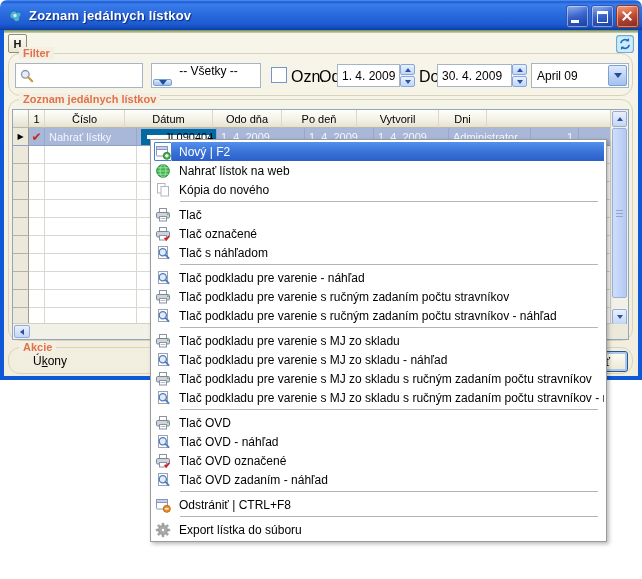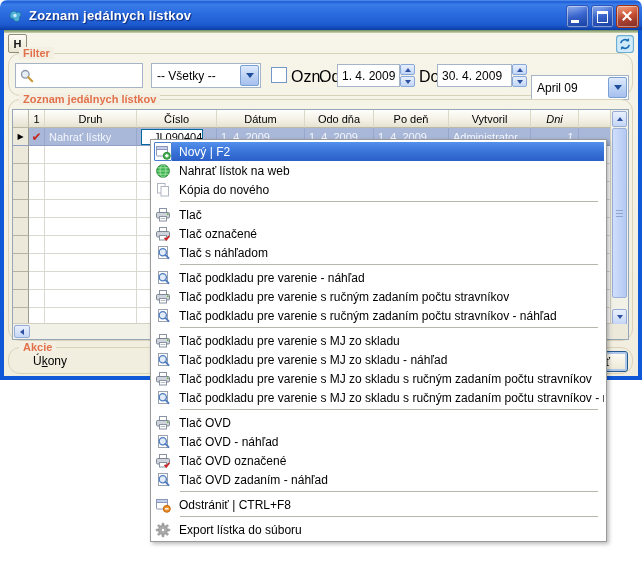--- a/index.html
+++ b/index.html
@@ -50,64 +50,64 @@
   .fld{position:absolute;box-sizing:border-box;background:#fff;border:1px solid #a6b4c8;font-size:12px;color:#000;}
   .search-box{left:6px;top:9px;width:128px;height:25px;display:flex;align-items:center;}
   .search-box svg{margin-left:3px;}
   .search-input{border:0;outline:0;flex:1;width:60px;font-size:12px;font-family:inherit;background:transparent;}
   .combo{display:flex;align-items:center;}
   .combo .val{flex:1;padding-left:5px;font-size:12px;color:#000;white-space:nowrap;overflow:hidden;}
   .drop-btn{width:17px;align-self:stretch;margin:1px;border:1px solid #7aa0d4;border-radius:2px;
     background:linear-gradient(180deg,#dfeafc 0%,#bcd2f4 55%,#a6c0ee 100%);
     display:flex;align-items:center;justify-content:center;}
   .chev{width:0;height:0;border-left:4px solid transparent;border-right:4px solid transparent;border-top:5px solid #1f4e9c;}
-  #type-combo{left:142px;top:9px;width:110px;height:25px;}
+  #type-combo{left:142px;top:9px;width:110px;height:25px;flex-direction:column;}
   .checkbox{position:absolute;left:262px;top:13px;width:14px;height:14px;background:#fff;border:1px solid #7596c8;}
   .lbl{position:absolute;font-size:16px;color:#000;}
   #ozn-label{left:282px;top:14px;}
   #od-label{left:310px;top:14px;}
   #do-label{left:410px;top:14px;}
   .datefld{height:23px;display:flex;align-items:center;}
   .datefld input{border:0;outline:0;width:100%;font-size:12px;font-family:inherit;padding-left:4px;background:transparent;}
   #od-field{left:328px;top:10px;width:63px;}
   #do-field{left:428px;top:10px;width:75px;}
   .spinner{position:absolute;width:15px;height:23px;display:flex;flex-direction:column;gap:1px;}
   #od-spin{left:391px;top:10px;}
   #do-spin{left:503px;top:10px;}
   .spin-b{flex:1;border:1px solid #86a7dc;border-radius:2px;box-sizing:border-box;
     background:linear-gradient(180deg,#e8f0fd,#c2d6f6);display:flex;align-items:center;justify-content:center;}
   .tri-up{width:0;height:0;border-left:3px solid transparent;border-right:3px solid transparent;border-bottom:4px solid #2c4fa0;}
   .tri-dn{width:0;height:0;border-left:3px solid transparent;border-right:3px solid transparent;border-top:4px solid #2c4fa0;}
-  #month-combo{left:522px;top:9px;width:98px;height:25px;margin-top:12px;}
+  #month-combo{left:522px;top:9px;width:98px;height:25px;}
 
   
   #table{position:absolute;left:3px;top:9px;width:617px;height:231px;background:#fff;
     border:1px solid #94a6b8;box-sizing:border-box;}
   .trow{display:flex;width:600px;}
   .td{box-sizing:border-box;border-right:1px solid #d9d9d1;border-bottom:1px solid #d9d9d1;
       font-size:11px;display:flex;align-items:center;padding-left:4px;overflow:hidden;white-space:nowrap;}
   .c0{width:16px;flex:0 0 16px;background:#EDE9DA;border-right:1px solid #9e9c90;border-bottom:1px solid #b6b2a2;justify-content:center;padding-left:0;}
   .c1{width:16px;flex:0 0 16px;justify-content:center;padding-left:0;}
   .c2{width:92px;flex:0 0 92px;}
   .c3{width:80px;flex:0 0 80px;}
   .c4{width:88px;flex:0 0 88px;}
   .c5{width:69px;flex:0 0 69px;}
   .c6{width:75px;flex:0 0 75px;}
   .c7{width:82px;flex:0 0 82px;}
-  .c8{width:48px;flex:0 0 48px;font-style:italic;}
+  .c8{width:48px;flex:0 0 48px;}
   .c9{flex:1;border-right:0;}
   .thead .td{height:18px;justify-content:center;padding-left:0;color:#000;
     background:linear-gradient(180deg,#fefefb 0%,#f3f0e5 60%,#e6e2d1 100%);
     border-right:1px solid #dcd8c6;border-bottom:1px solid #bcb8a6;}
   .thead .c0{background:linear-gradient(180deg,#fefefb,#e6e2d1);border-right:1px solid #bcb8a6;}
   .trow.data .td{height:18px;background:#A9B8D8;color:#f2f5fc;border-right:1px solid #97a8cc;border-bottom:1px solid #8fa0c4;}
   .trow.data .c0{background:#EDE9DA;color:#000;border-right:1px solid #9e9c90;}
   .trow.data .check{color:#c4281e;font-size:12px;}
-  .cell-editor{background:#fff;border:1px solid #0369a1;color:#000;height:16px;box-sizing:border-box;
-    width:100%;display:flex;align-items:center;padding-left:12px;margin-right:16px;}
+  .cell-editor{background:#fff;border:6px solid #0369a1;color:#000;height:16px;box-sizing:border-box;
+    width:100%;display:flex;align-items:center;padding-left:18px;margin-right:16px;}
   .trow.empty .td{height:18px;background:#fff;}
   .trow.empty .c0{background:#EDE9DA;}
   .dni-val{justify-content:flex-end;padding-right:5px;}
 
   
   .vscroll{position:absolute;right:0;top:0;width:17px;height:216px;background:#f2f1e8;border-left:1px solid #d4d0c0;}
   .hscroll{position:absolute;left:0;bottom:0;height:15px;width:600px;background:#f2f1e8;border-top:1px solid #d4d0c0;}
   .sb-btn{position:absolute;box-sizing:border-box;border:1px solid #96abd6;border-radius:2px;
     background:linear-gradient(180deg,#e9f0fd,#c4d6f6);display:flex;align-items:center;justify-content:center;}
   .sb-up{left:1px;top:1px;width:15px;height:16px;}
@@ -222,21 +222,20 @@
           </span>
       </div>
     </div>
 
     <div class="group" id="list-group">
       <span class="group-label">Zoznam jedálnych lístkov</span>
       <div id="table">
         <div class="trow thead">
           <div class="td c0"></div>
           <div class="td c1">1</div>
-          <div class="td c2">Druh</div>
           <div class="td c3">Číslo</div>
           <div class="td c4">Dátum</div>
           <div class="td c5">Odo dňa</div>
           <div class="td c6">Po deň</div>
           <div class="td c7">Vytvoril</div>
           <div class="td c8">Dni</div>
           <div class="td c9"></div>
         </div>
         <div class="trow data">
           <div class="td c0">

